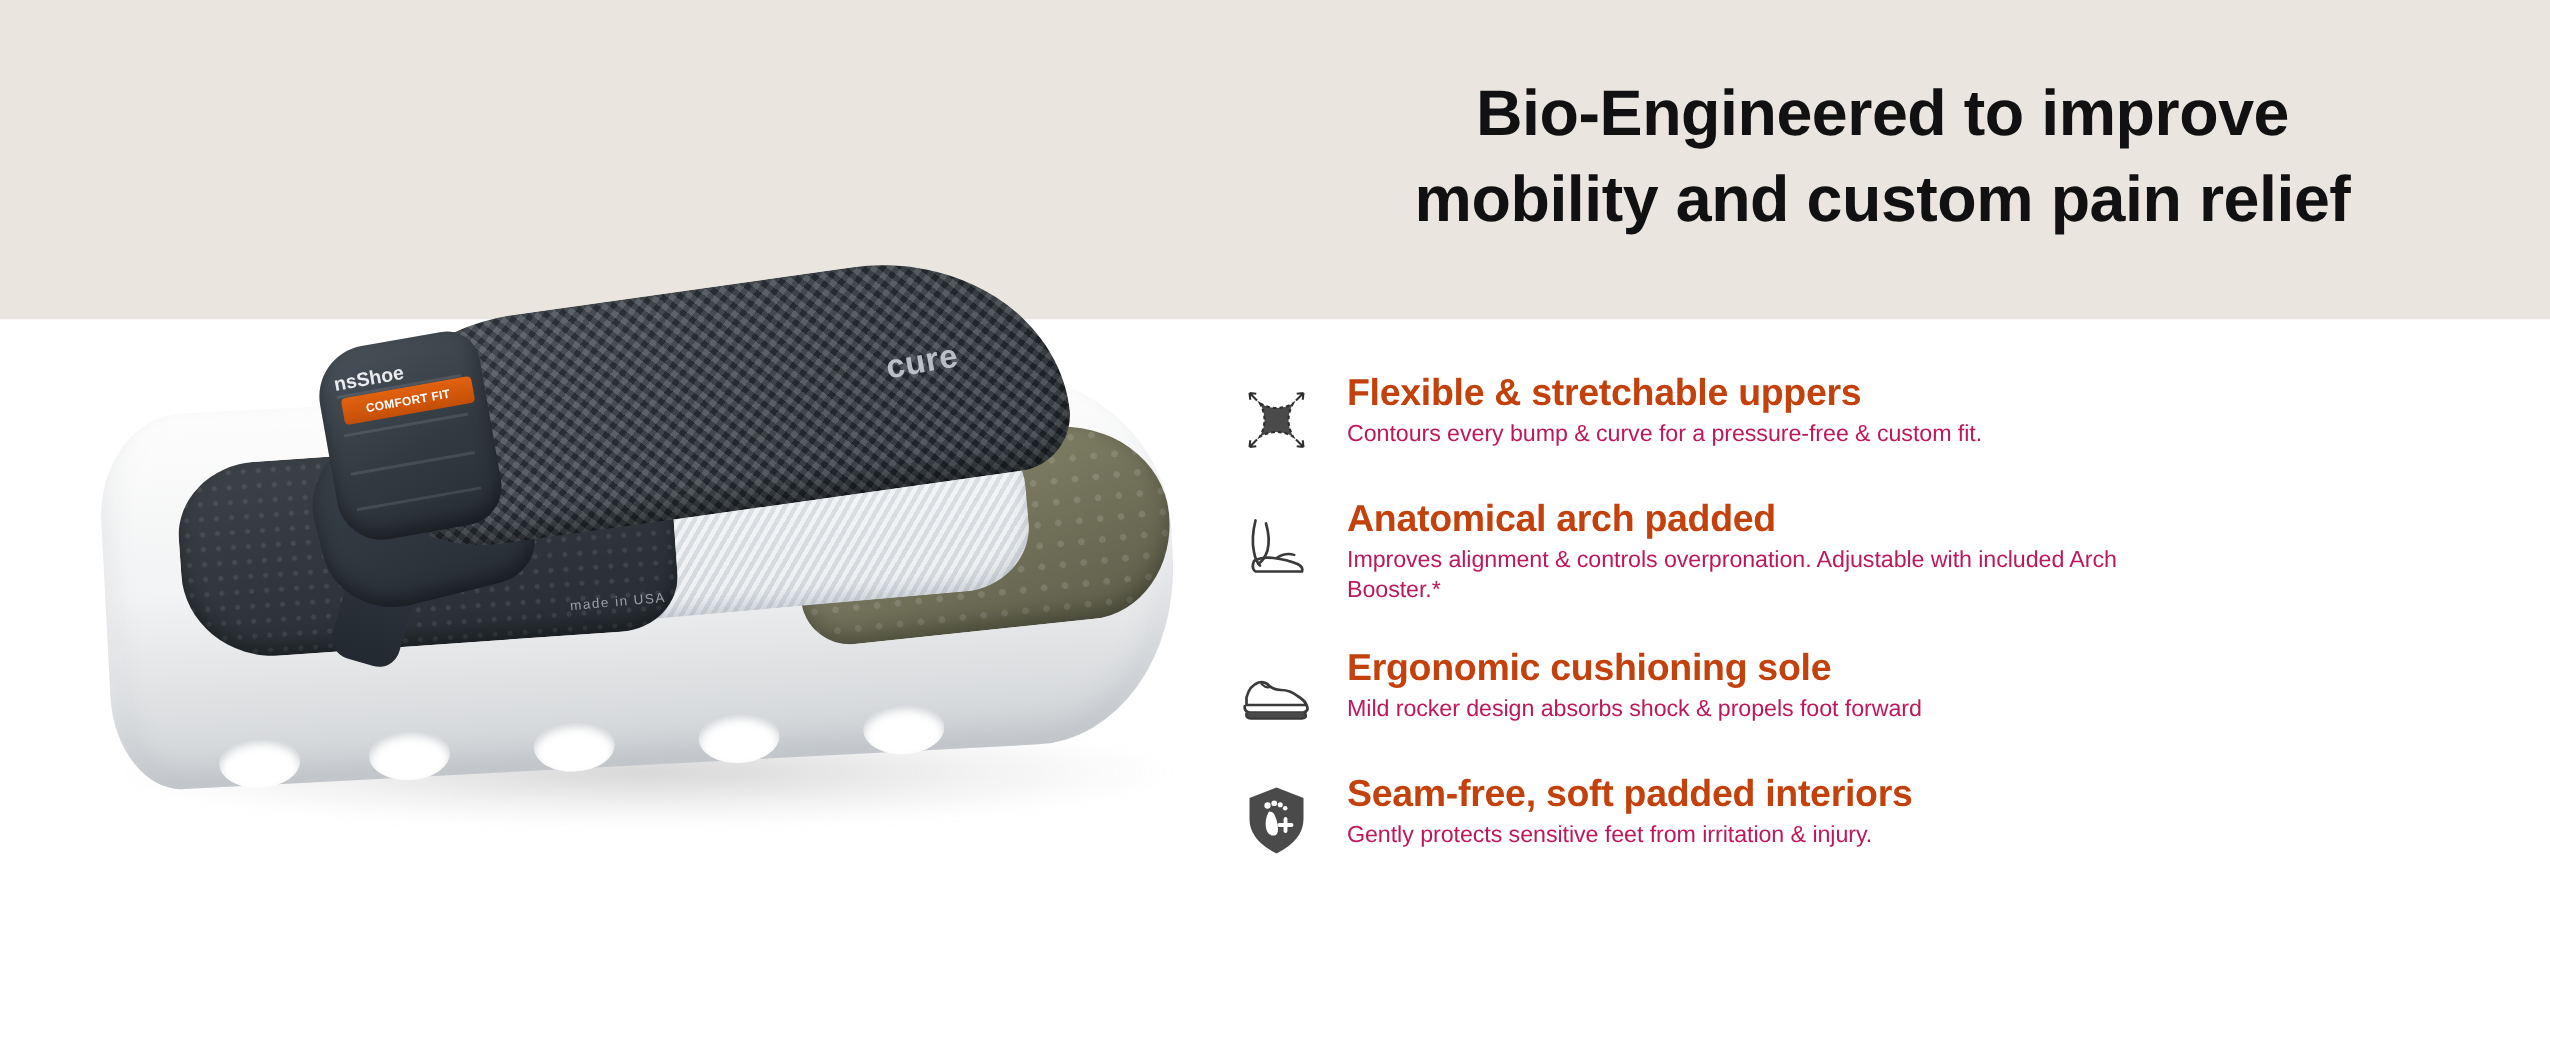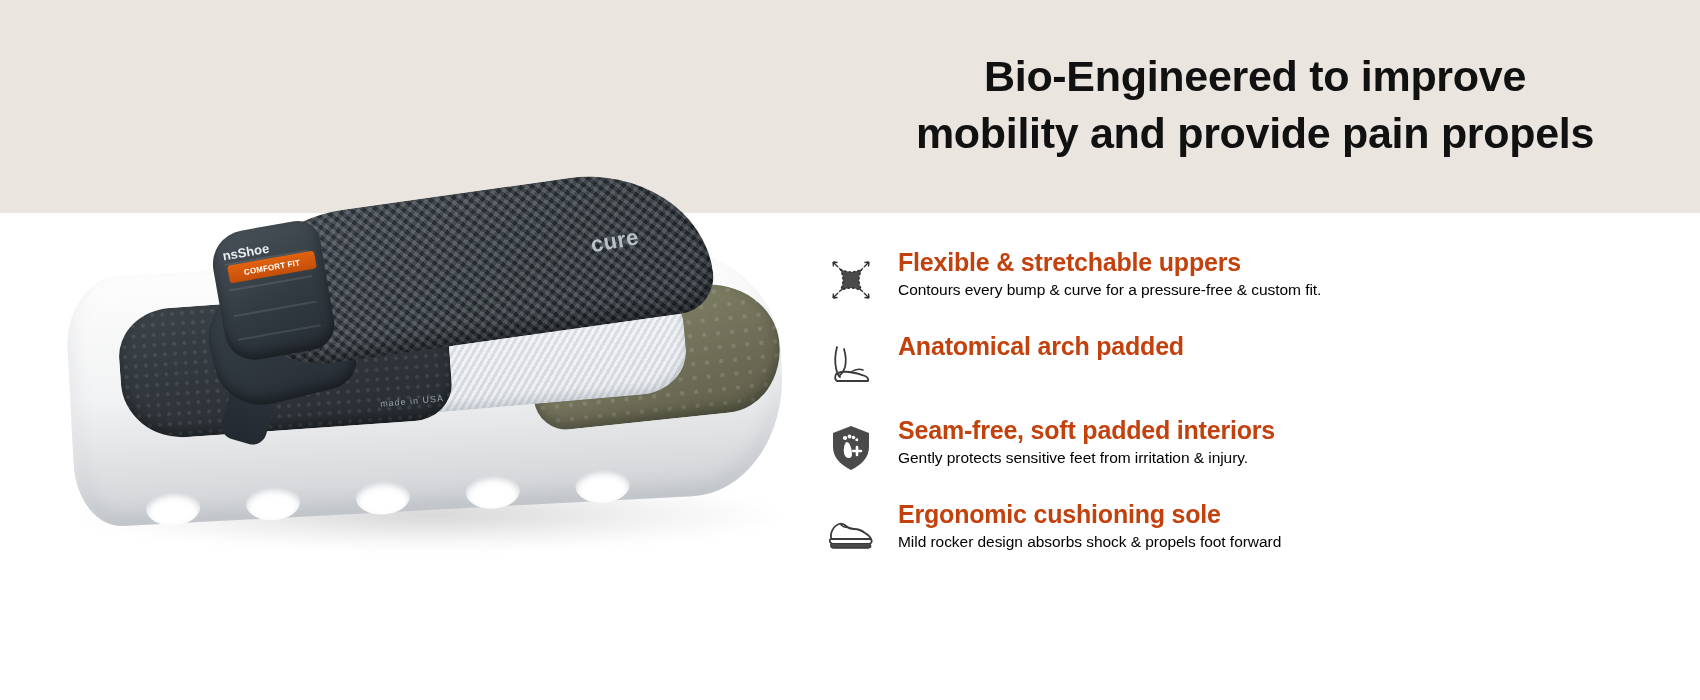--- a/index.html
+++ b/index.html
@@ -280,37 +280,37 @@
   .feature-title {
     font-size: 25px;
     font-weight: bold;
     color: #c2410c;
     line-height: 1.12;
     letter-spacing: -0.2px;
     margin-bottom: 4px;
   }
   .feature-desc {
     font-size: 15.5px;
-    color: #000000;
+    color: #be185d;
     line-height: 1.32;
     max-width: 560px;
     letter-spacing: -0.05px;
   }
 </style>
 </head>
 <body>
 
 <div id="page">
 
   <div class="band-top"></div>
   <div class="band-bottom"></div>
 
   <div class="headline">
     <span class="hl-line">Bio-Engineered to improve</span>
-    <span class="hl-line">mobility and provide pain propels</span>
+    <span class="hl-line">mobility and custom pain relief</span>
   </div>
 
   <div class="product-area">
     <div class="sandal">
       <div class="shadow"></div>
 
       <div class="midsole">
         <div class="lug" style="left:70px;"></div>
         <div class="lug" style="left:170px;"></div>
         <div class="lug" style="left:280px;"></div>
@@ -362,20 +362,36 @@
       <div class="feature-icon">
         <svg width="48" height="46" viewBox="0 0 48 46" aria-hidden="true">
           <path d="M10 6 Q7 18 9 27 Q10 33 13 36" fill="none" stroke="#3a3a3a" stroke-width="1.8" stroke-linecap="round"></path>
           <path d="M17 8 Q20 18 18 26 Q16 32 12 35" fill="none" stroke="#3a3a3a" stroke-width="1.8" stroke-linecap="round"></path>
           <path d="M9 33 Q14 30 22 31 Q31 32 38 35 Q42 37 41 40 L10 40 Q7 38 9 33 Z" fill="none" stroke="#3a3a3a" stroke-width="1.8" stroke-linejoin="round"></path>
           <path d="M24 31 Q30 27 36 29" fill="none" stroke="#3a3a3a" stroke-width="1.5" stroke-linecap="round"></path>
         </svg>
       </div>
       <div class="feature-text">
         <div class="feature-title">Anatomical arch padded</div>
+        <div class="feature-desc">Improves alignment &amp; controls overpronation. Adjustable with included Arch Booster.*</div>
+      </div>
+    </div>
+
+    <div class="feature">
+      <div class="feature-icon">
+        <svg width="52" height="40" viewBox="0 0 52 40" aria-hidden="true">
+          <path d="M6 22 Q8 14 14 12 Q18 11 21 14 Q24 17 29 17 Q35 17 40 21 Q45 24 46 27 L6 27 Z" fill="none" stroke="#3a3a3a" stroke-width="1.8" stroke-linejoin="round"></path>
+          <path d="M5 27 Q4 31 8 32 L44 32 Q48 31 46 27" fill="none" stroke="#3a3a3a" stroke-width="1.8" stroke-linejoin="round"></path>
+          <path d="M6 32 Q5 36 9 36 L43 36 Q47 36 45 32" fill="#4a4a4a" stroke="#3a3a3a" stroke-width="1.5" stroke-linejoin="round"></path>
+          <path d="M16 13 Q19 16 22 15" fill="none" stroke="#3a3a3a" stroke-width="1.4" stroke-linecap="round"></path>
+        </svg>
+      </div>
+      <div class="feature-text">
+        <div class="feature-title">Ergonomic cushioning sole</div>
+        <div class="feature-desc">Mild rocker design absorbs shock &amp; propels foot forward</div>
       </div>
     </div>
 
     <div class="feature">
       <div class="feature-icon">
         <svg width="44" height="50" viewBox="0 0 44 50" aria-hidden="true">
           <path d="M22 3 L40 10 L40 24 Q40 38 22 47 Q4 38 4 24 L4 10 Z" fill="#4a4a4a"></path>
           <path d="M17 19 Q14 24 15 30 Q16 35 20 35 Q23 35 23 31 Q23 26 21 22 Q20 19 17 19 Z" fill="#ffffff"></path>
           <circle cx="16" cy="15" r="2.1" fill="#ffffff"></circle>
           <circle cx="20.5" cy="13.5" r="1.9" fill="#ffffff"></circle>
@@ -383,29 +399,14 @@
           <circle cx="27.8" cy="16.8" r="1.5" fill="#ffffff"></circle>
           <path d="M28 24 L28 32 M24 28 L32 28" stroke="#ffffff" stroke-width="2.6" stroke-linecap="round"></path>
         </svg>
       </div>
       <div class="feature-text">
         <div class="feature-title">Seam-free, soft padded interiors</div>
         <div class="feature-desc">Gently protects sensitive feet from irritation &amp; injury.</div>
       </div>
     </div>
 
-    <div class="feature">
-      <div class="feature-icon">
-        <svg width="52" height="40" viewBox="0 0 52 40" aria-hidden="true">
-          <path d="M6 22 Q8 14 14 12 Q18 11 21 14 Q24 17 29 17 Q35 17 40 21 Q45 24 46 27 L6 27 Z" fill="none" stroke="#3a3a3a" stroke-width="1.8" stroke-linejoin="round"></path>
-          <path d="M5 27 Q4 31 8 32 L44 32 Q48 31 46 27" fill="none" stroke="#3a3a3a" stroke-width="1.8" stroke-linejoin="round"></path>
-          <path d="M6 32 Q5 36 9 36 L43 36 Q47 36 45 32" fill="#4a4a4a" stroke="#3a3a3a" stroke-width="1.5" stroke-linejoin="round"></path>
-          <path d="M16 13 Q19 16 22 15" fill="none" stroke="#3a3a3a" stroke-width="1.4" stroke-linecap="round"></path>
-        </svg>
-      </div>
-      <div class="feature-text">
-        <div class="feature-title">Ergonomic cushioning sole</div>
-        <div class="feature-desc">Mild rocker design absorbs shock &amp; propels foot forward</div>
-      </div>
-    </div>
-
   </div>
 </div>
 
 </body></html>

